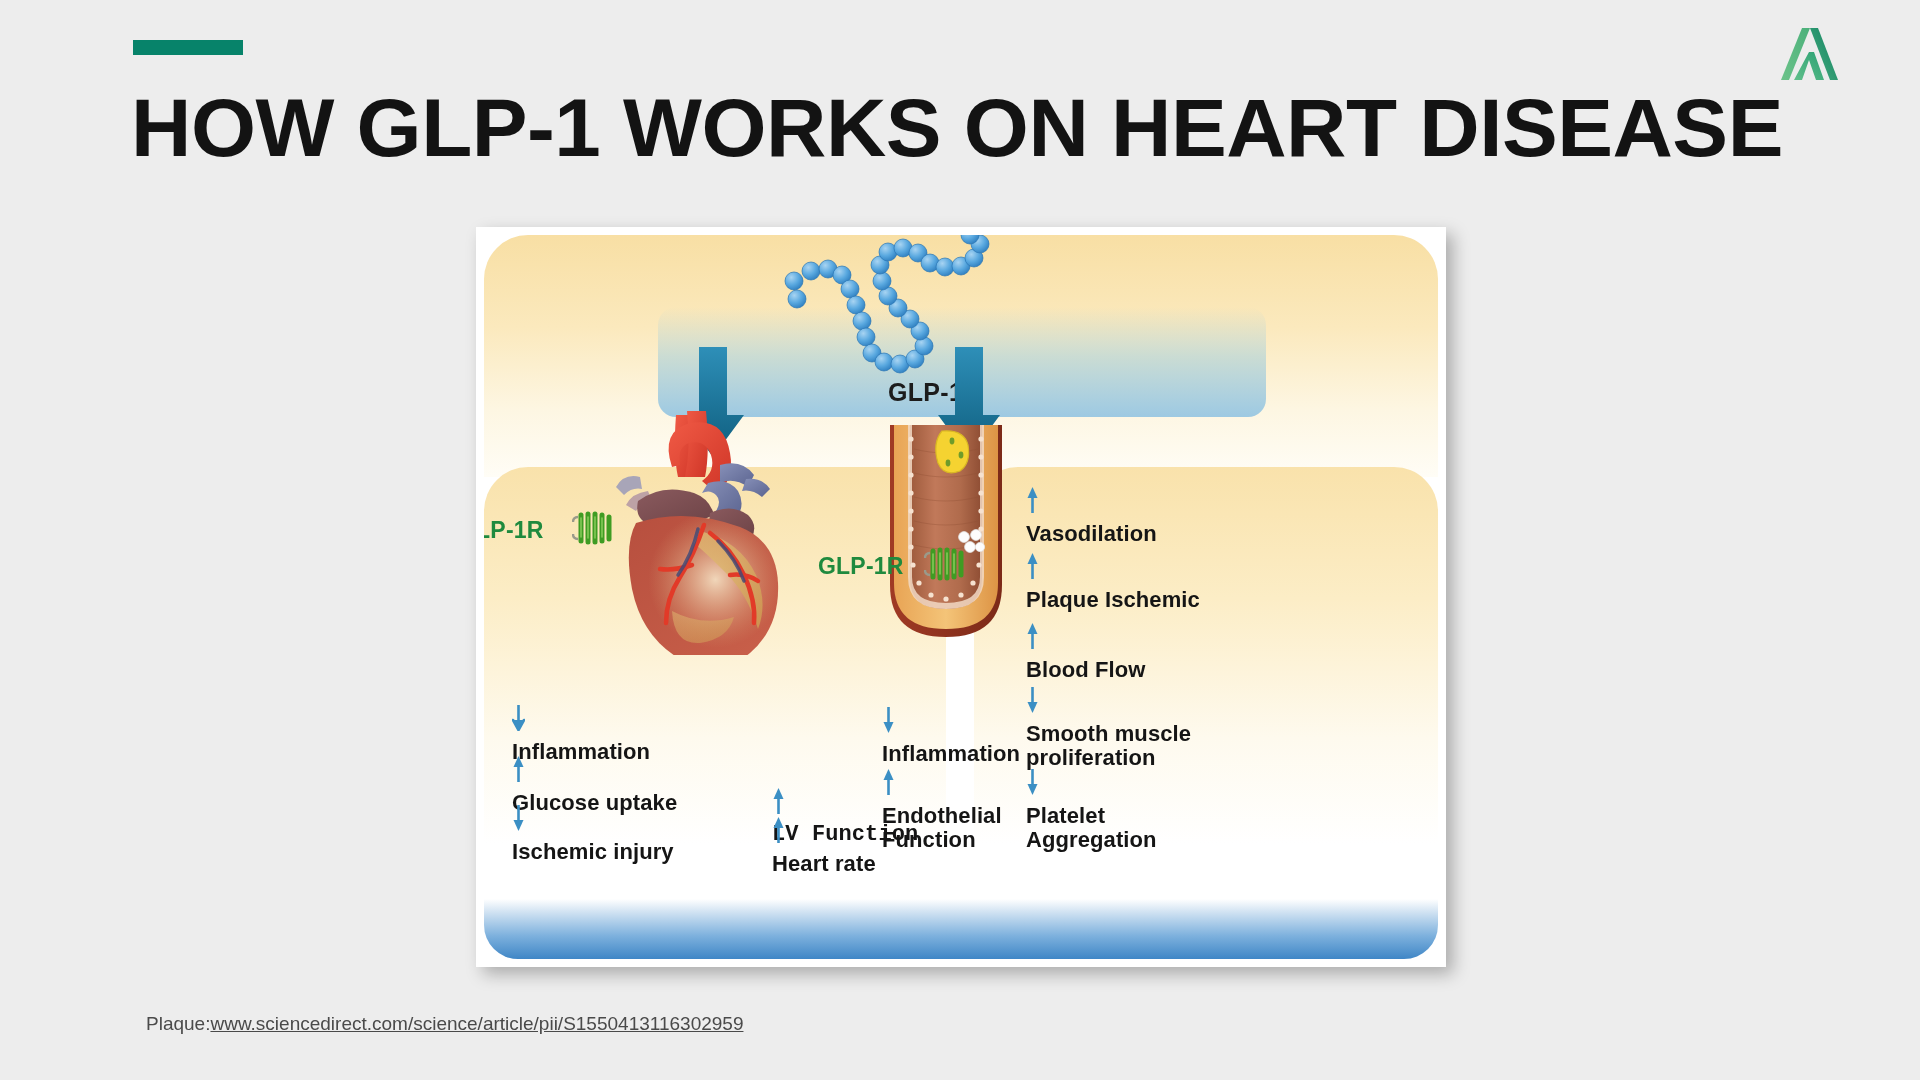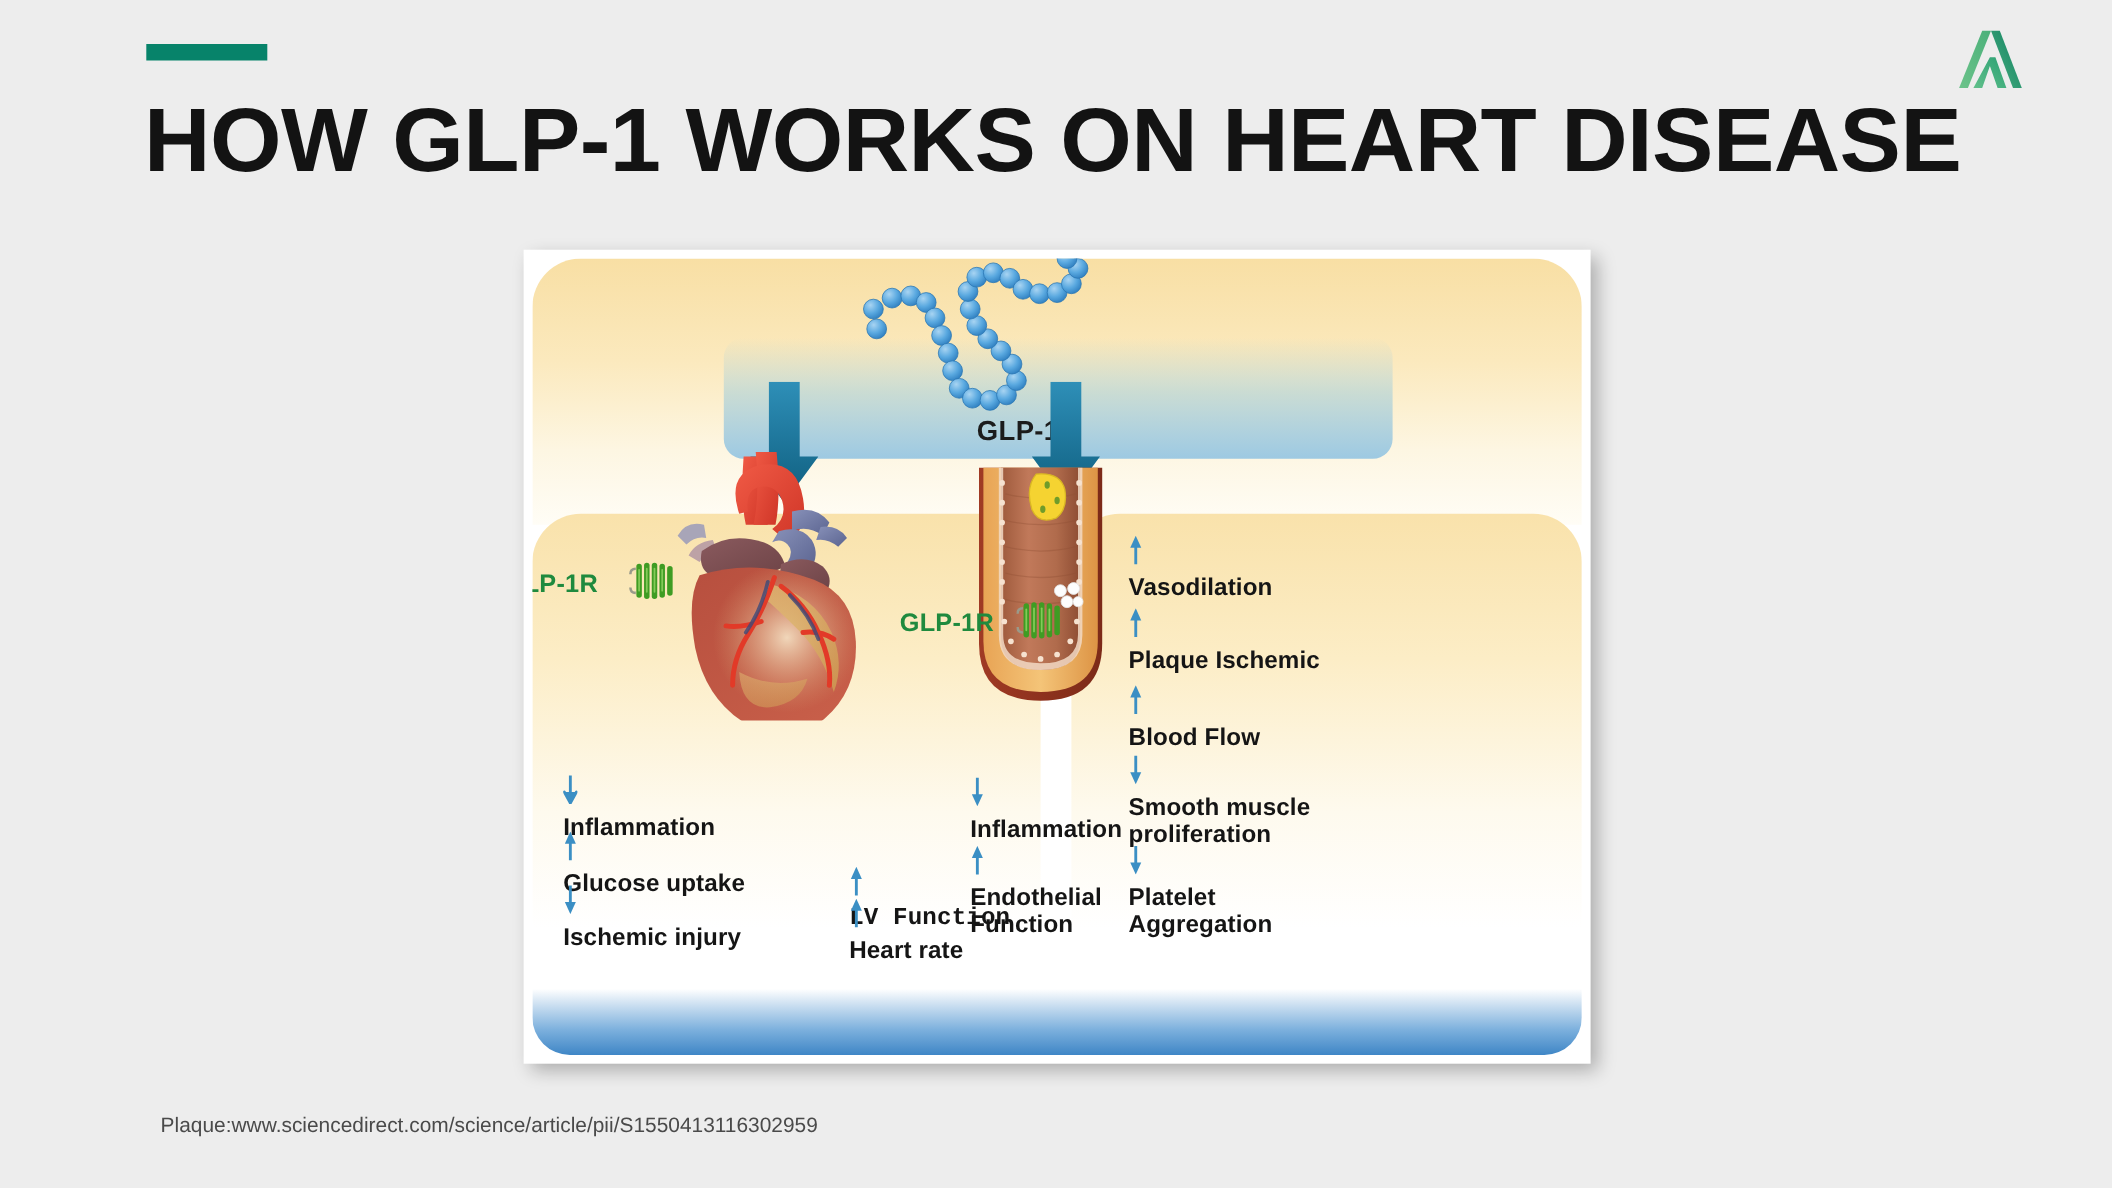--- a/index.html
+++ b/index.html
@@ -31,21 +31,21 @@
     position:absolute;right:78px;top:22px;
     width:66px;height:62px;
   }
 
   
   .source-line{
     position:absolute;left:146px;top:1013px;
     font-size:19px;color:#4a4a4a;white-space:nowrap;
   }
   .source-line .src-label{color:#4a4a4a;}
-  .source-line .src-url{color:#4a4a4a;}
+  .source-line .src-url{color:#4a4a4a;text-decoration:underline;}
 
   
   .figure-frame{
     position:absolute;left:476px;top:227px;
     width:970px;height:740px;
     background:#ffffff;
     box-shadow:7px 7px 16px rgba(0,0,0,0.28);
   }
   .figure-inner{
     position:absolute;left:8px;top:8px;right:8px;bottom:8px;

